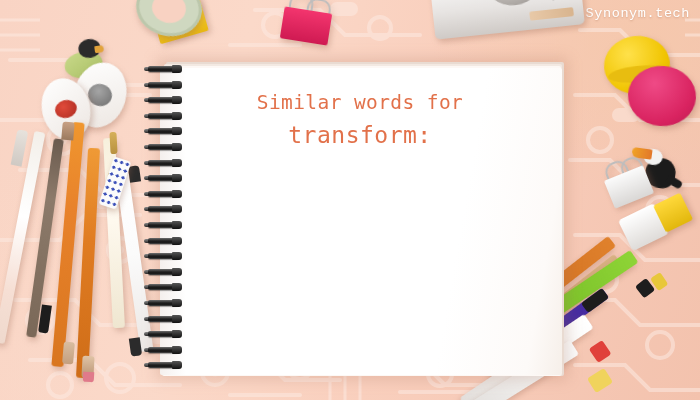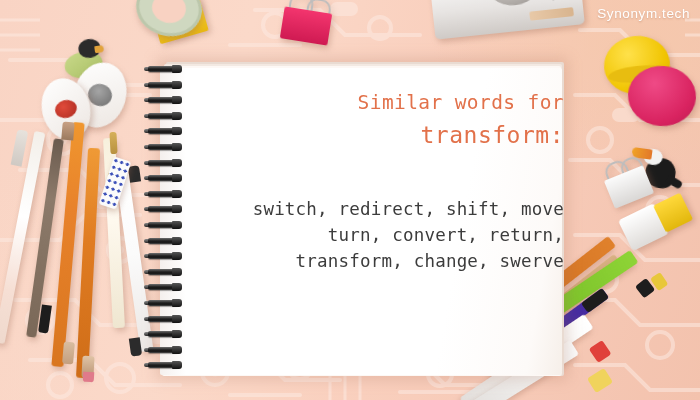--- a/index.html
+++ b/index.html
@@ -63,40 +63,40 @@
     border-radius:1px 3px 3px 1px;
     text-decoration:none;
   }
   .ring b{
     position:absolute;left:0px;top:1px;width:9px;height:4px;
     background:linear-gradient(180deg,#888,#2a2a2a);
     border-radius:2px 0 0 2px;
   }
 
   
-  .pad-text{position:absolute;left:196px;top:90px;width:368px;text-align:right;}
+  .pad-text{position:absolute;left:176px;top:90px;width:368px;text-align:center;}
   .t-line1{
     color:#e2714a;font-size:19.5px;letter-spacing:.4px;line-height:26px;
     font-family:"DejaVu Sans Mono", monospace;
   }
   .t-word{
     color:#e2714a;font-size:23px;letter-spacing:.5px;line-height:34px;margin-top:2px;
     font-family:"DejaVu Sans Mono", monospace;
   }
   .syn{
     margin-top:44px;color:#3c3c3c;font-size:17.5px;line-height:26px;letter-spacing:.2px;
     font-family:"DejaVu Sans Mono", monospace;
   }
   .syn div{white-space:pre;}
 
   
   .logo{
     position:absolute;right:10px;top:6px;
     color:#ffffff;font-size:13.5px;letter-spacing:.6px;
-    font-family:Liberation Sans, sans-serif;
+    font-family:Liberation Mono, monospace;
     text-shadow:0 1px 2px rgba(150,90,60,.35);
   }
 
   
   .obj{position:absolute;}
   .sh{filter:drop-shadow(2px 3px 3px rgba(150,100,80,.35));}
 
   
   .camera{left:432px;top:-34px;width:150px;height:70px;transform:rotate(-6deg);}
   .cam-body{position:absolute;left:0;top:0;width:150px;height:66px;background:linear-gradient(180deg,#ffffff,#e7e4e2 60%,#cfcac6);border-radius:5px;}
@@ -445,20 +445,15 @@
       <div class="ring" style="top: 300.4px;">
         <b></b>
         <i></i>
         <u></u>
       </div>
     </div>
 
   <div class="pad-text">
     <div class="t-line1">Similar words for</div>
     <div class="t-word">transform:</div>
-    <div class="syn">
-      <div>switch, redirect, shift, move</div>
-      <div>turn, convert, return,</div>
-      <div>transform, change, swerve</div>
-    </div>
   </div>
 
 </div>
 
 </body></html>

